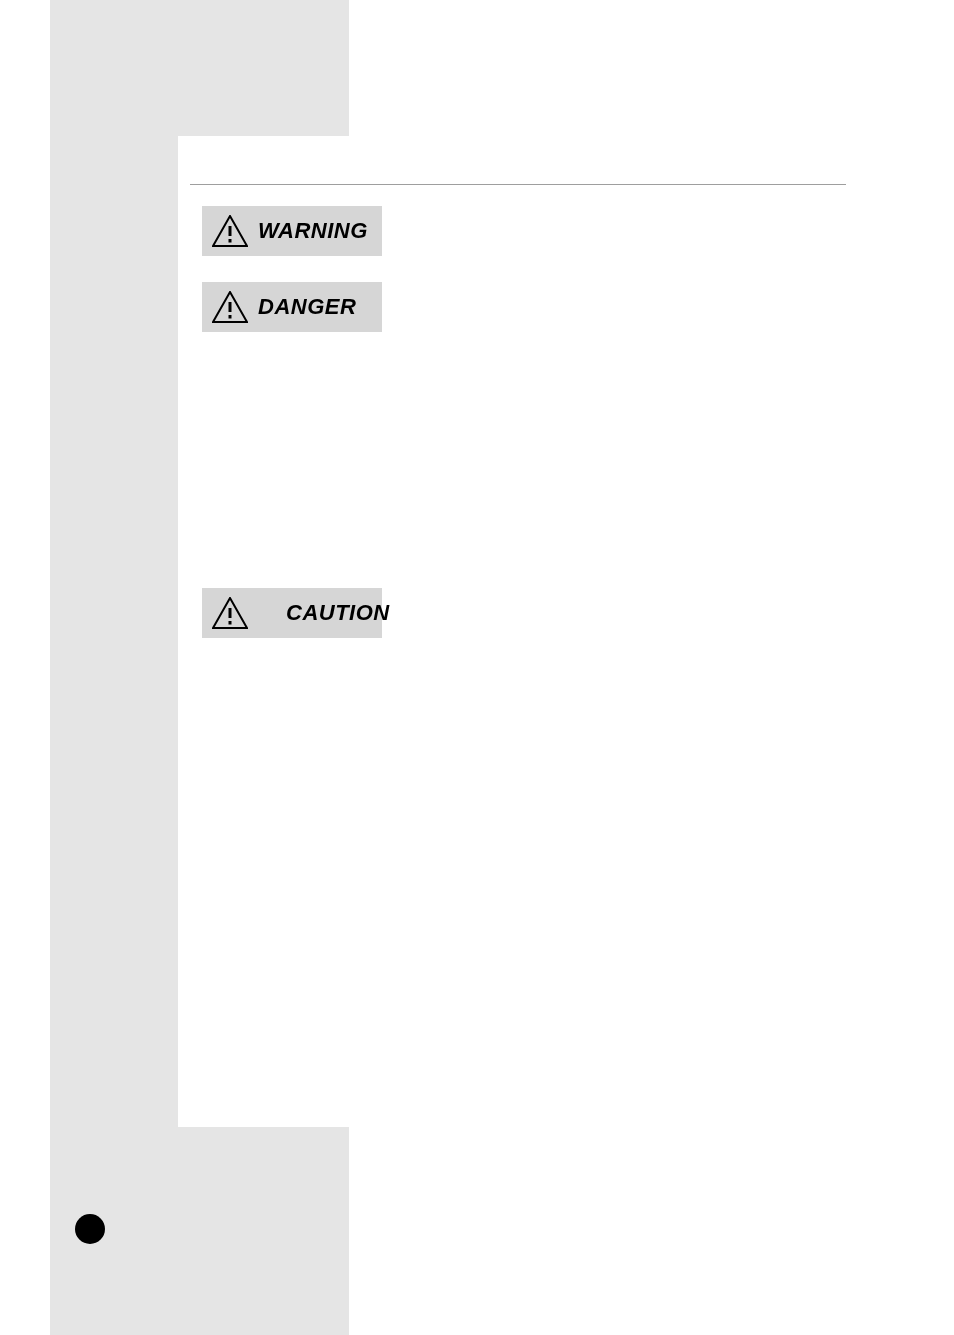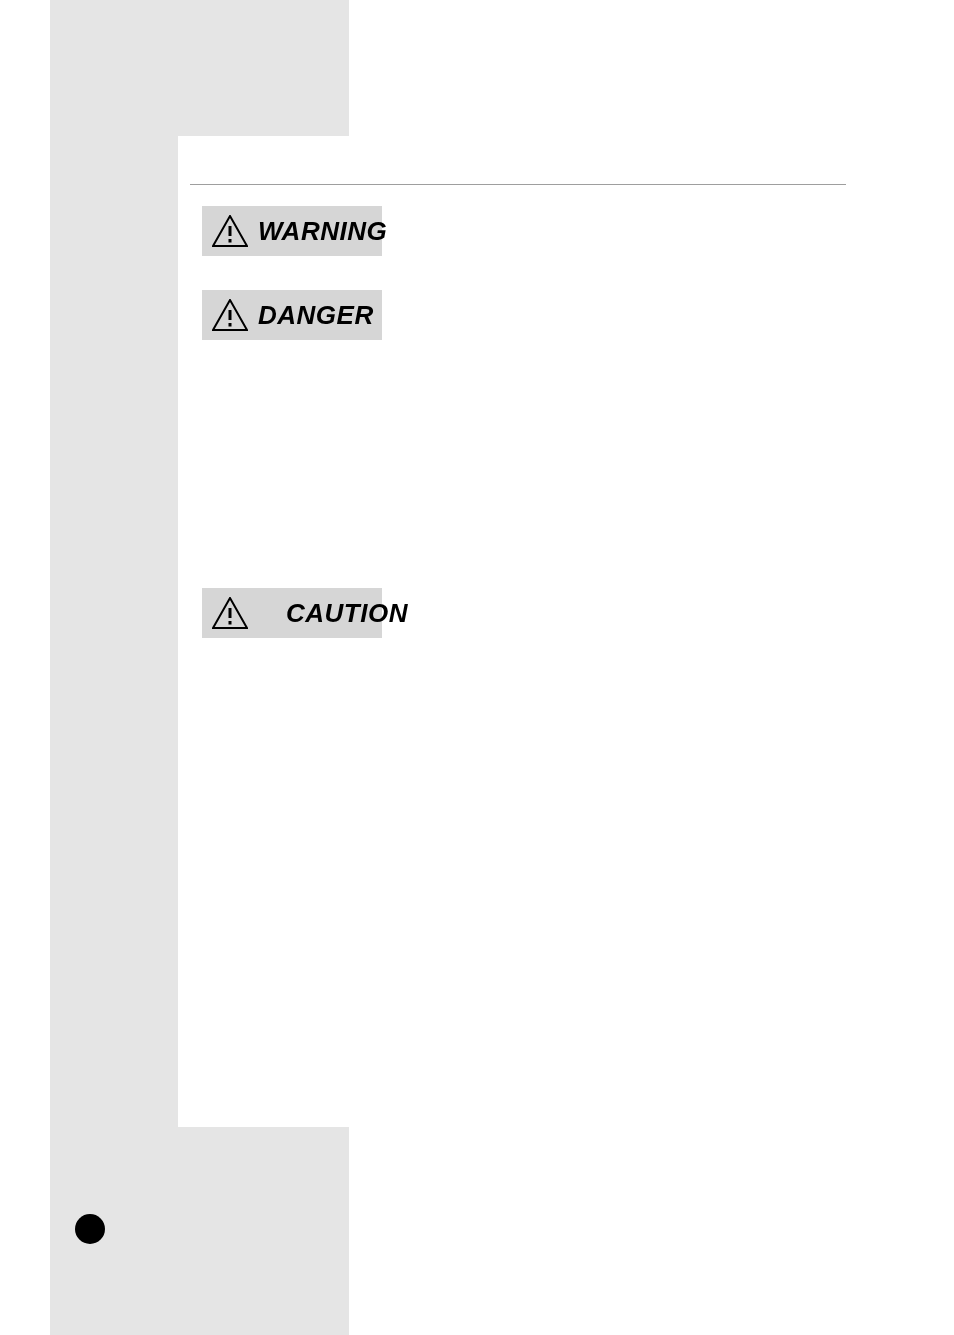--- a/index.html
+++ b/index.html
@@ -55,26 +55,26 @@
   }
   .alert-icon {
     width: 36px;
     height: 32px;
     margin-right: 10px;
     flex-shrink: 0;
   }
   .alert-label {
     font-style: italic;
     font-weight: 700;
-    font-size: 26px;
+    font-size: 22px;
     color: #000;
     letter-spacing: 0.5px;
   }
   .box-warning { top: 206px; width: 180px; }
-  .box-danger  { top: 290px; width: 180px; }
+  .box-danger  { top: 282px; width: 180px; }
   .box-caution { top: 588px; width: 180px; gap: 28px; }
   .page-dot {
     position: absolute;
     left: 75px;
     top: 1214px;
     width: 30px;
     height: 30px;
     background: #000;
     border-radius: 50%;
   }

